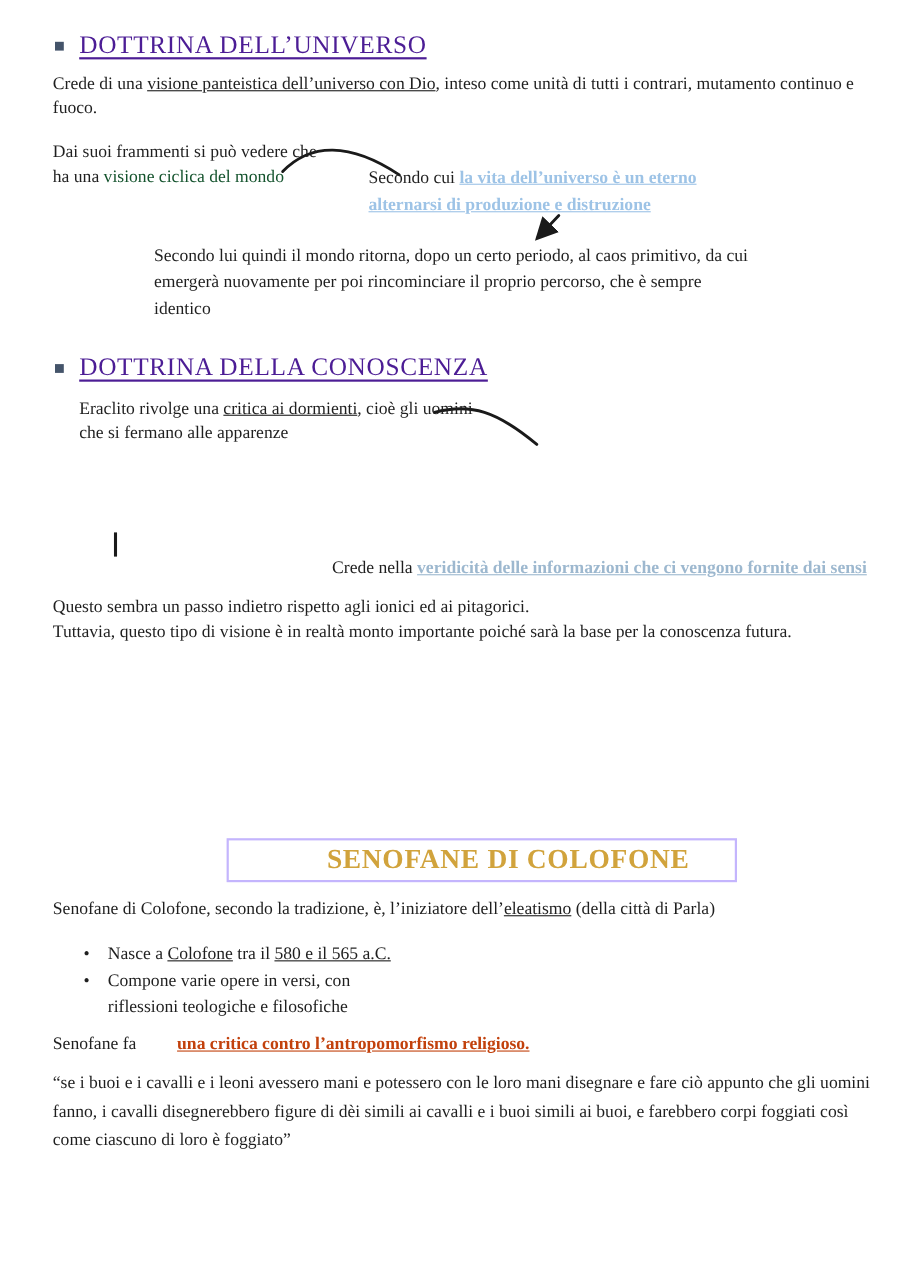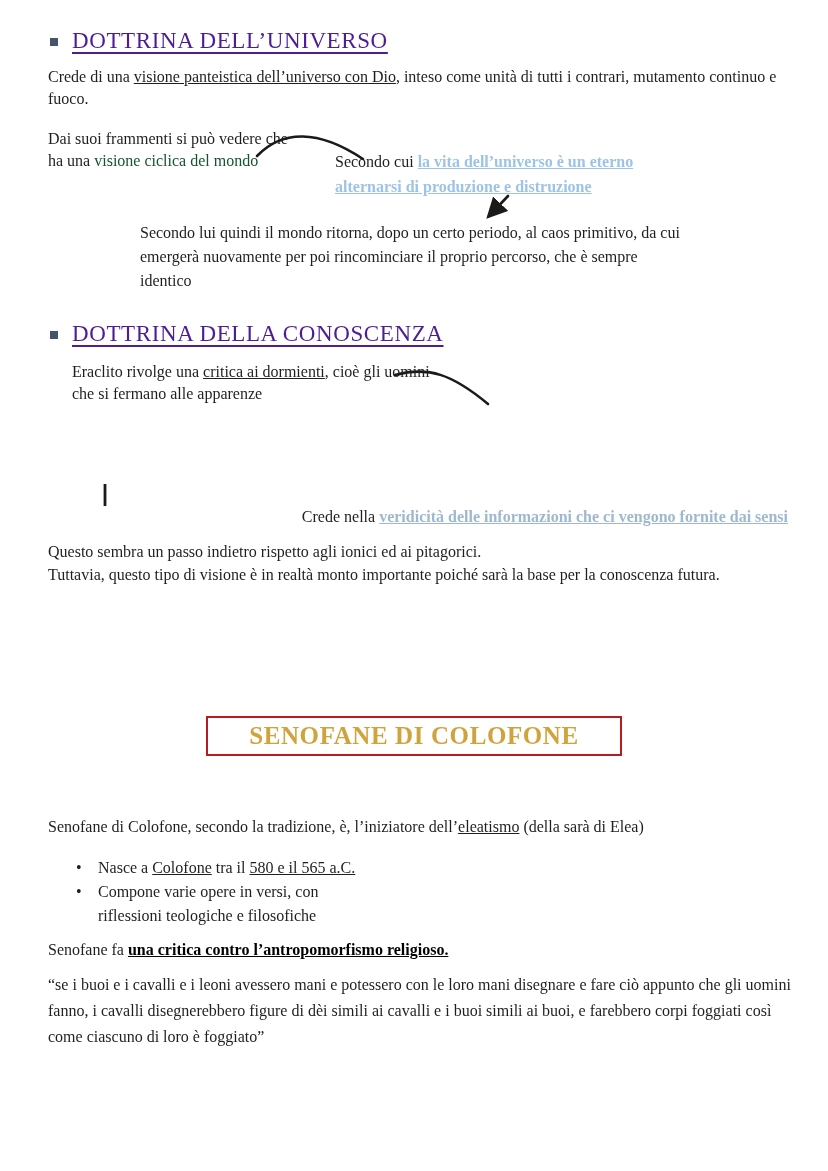--- a/index.html
+++ b/index.html
@@ -13,24 +13,24 @@
   .h-row{position:absolute;display:flex;align-items:center;gap:14px;}
   .sq{width:8px;height:8px;background:#44546a;display:inline-block;flex:0 0 auto;margin-top:2px;}
   .h1{
     font-size:23px;letter-spacing:0.6px;color:#4c1d95;
     text-decoration:underline;text-underline-offset:4px;text-decoration-thickness:1.5px;
   }
   .u{text-decoration:underline;}
   .lk1{color:#14532d;}
   .lk2{color:#9dc3e6;font-weight:bold;text-decoration:underline;}
   .lk3{color:#9db8cf;font-weight:bold;text-decoration:underline;}
-  .lkg{color:#000000;font-weight:bold;text-decoration:underline;}
+  .lkg{color:#c2410c;font-weight:bold;text-decoration:underline;margin-left:33px;}
   .gold-box{
-    position:absolute;left:206px;top:716px;width:412px;height:36px;
-    border:2px solid #b91c1c;display:flex;align-items:center;justify-content:center;
+    position:absolute;left:206px;top:762px;width:412px;height:36px;
+    border:2px solid #c4b5fd;display:flex;align-items:center;justify-content:center;padding-left:48px;
   }
   .gold-title{font-size:25px;font-weight:bold;color:#d1a33c;letter-spacing:0.6px;}
   .li{display:flex;line-height:24px;}
   .li .dot{width:22px;flex:0 0 auto;}
 </style>
 </head>
 <body>
 
 <div class="page">
 
@@ -69,21 +69,21 @@
 
 
   <p class="blk" style="left:48px;top:506px;width:740px;text-align:right;"><span>Crede nella </span><span class="lk3">veridicità delle informazioni che ci vengono fornite dai sensi</span></p>
 
   <p class="blk" style="left:48px;top:540px;width:742px;line-height:23px;"><span>Questo sembra un passo indietro rispetto agli ionici ed ai pitagorici.</span><br><span>Tuttavia, questo tipo di visione è in realtà monto importante poiché sarà la base per la conoscenza futura.</span></p>
 
   <div class="gold-box">
     <span class="gold-title">SENOFANE DI COLOFONE</span>
   </div>
 
-  <p class="blk" style="left:48px;top:816px;width:760px;"><span>Senofane di Colofone, secondo la tradizione, è, l’iniziatore dell’</span><span class="u">eleatismo</span><span> (della sarà di Elea)</span></p>
+  <p class="blk" style="left:48px;top:816px;width:760px;"><span>Senofane di Colofone, secondo la tradizione, è, l’iniziatore dell’</span><span class="u">eleatismo</span><span> (della città di Parla)</span></p>
 
   <div class="blk" style="left:76px;top:856px;width:460px;">
     <div class="li">
       <span class="dot">•</span>
       <span><span>Nasce a </span><span class="u">Colofone</span><span> tra il </span><span class="u">580 e il 565 a.C.</span></span>
     </div>
     <div class="li">
       <span class="dot">•</span>
       <span style="width:264px;display:inline-block;">Compone varie opere in versi, con riflessioni teologiche e filosofiche</span>
     </div>

